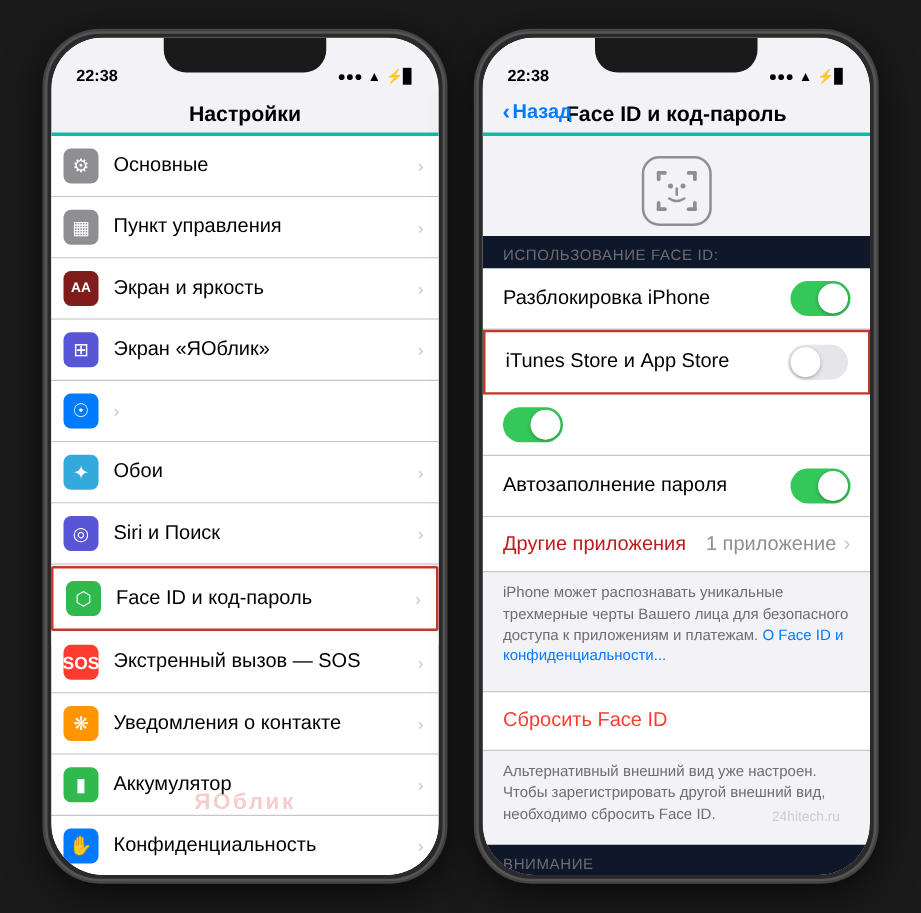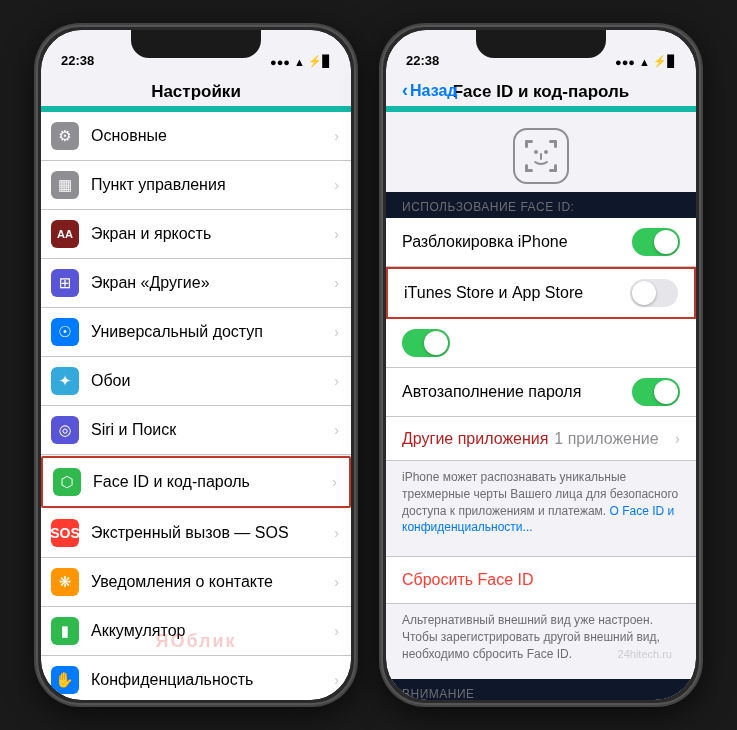--- a/index.html
+++ b/index.html
@@ -77,21 +77,21 @@
     .status-icons { display: flex; gap: 4px; align-items: center; font-size: 11px; }
 
     
     .nav-bar {
       background: #f2f2f7;
       padding: 8px 16px 4px;
       text-align: center;
       font-size: 17px;
       font-weight: 600;
       color: #000;
-      border-bottom: 6px solid #14b8a6;
+      border-bottom: 3px solid #14b8a6;
       position: relative;
     }
     .nav-bar-back {
       position: absolute;
       left: 16px;
       top: 50%;
       transform: translateY(-50%);
       color: #007aff;
       font-size: 16px;
       display: flex;
@@ -206,21 +206,21 @@
 
     .other-apps-row {
       display: flex;
       align-items: center;
       background: #fff;
       padding: 10px 16px;
       border-bottom: 0.5px solid #c6c6c8;
       min-height: 44px;
     }
     .other-apps-label { flex: 1; font-size: 16px; color: #b91c1c; }
-    .other-apps-value { font-size: 16px; color: #8e8e93; margin-right: 16px; }
+    .other-apps-value { font-size: 16px; color: #8e8e93; margin-right: 6px; }
     .description-text {
       font-size: 12px;
       color: #6d6d72;
       padding: 8px 16px 12px;
       line-height: 1.4;
     }
     .description-text a { color: #007aff; }
     .reset-section {
       background: #fff;
       padding: 14px 16px;
@@ -302,26 +302,25 @@
                 <span class="item-label">Пункт управления</span>
                 <span class="item-chevron">›</span>
               </div>
               <div class="list-item">
                 <div class="item-icon" style="background:#7f1d1d; font-size:11px; font-weight:700;">AA</div>
                 <span class="item-label">Экран и яркость</span>
                 <span class="item-chevron">›</span>
               </div>
               <div class="list-item">
                 <div class="item-icon" style="background:#5856d6;">⊞</div>
-                <span class="item-label">Экран «Другие»</span>
+                <span class="item-label">Экран «ЯОблик»</span>
                 <span class="item-chevron">›</span>
               </div>
               <div class="list-item">
                 <div class="item-icon" style="background:#007aff;">☉</div>
-                <span class="item-label">Универсальный доступ</span>
                 <span class="item-chevron">›</span>
               </div>
               <div class="list-item">
                 <div class="item-icon" style="background:#34aadc;">✦</div>
                 <span class="item-label">Обои</span>
                 <span class="item-chevron">›</span>
               </div>
               <div class="list-item">
                 <div class="item-icon" style="background:#5856d6;">◎</div>
                 <span class="item-label">Siri и Поиск</span>

